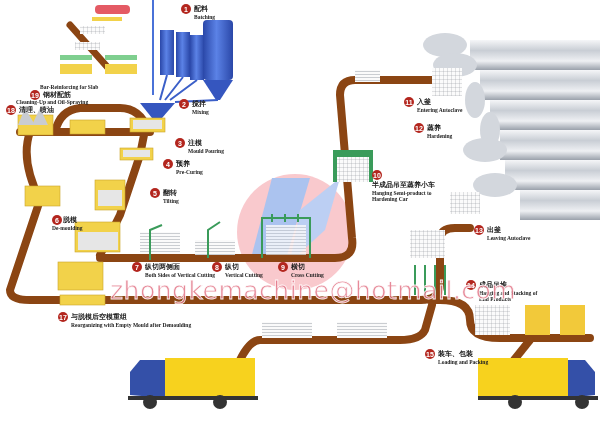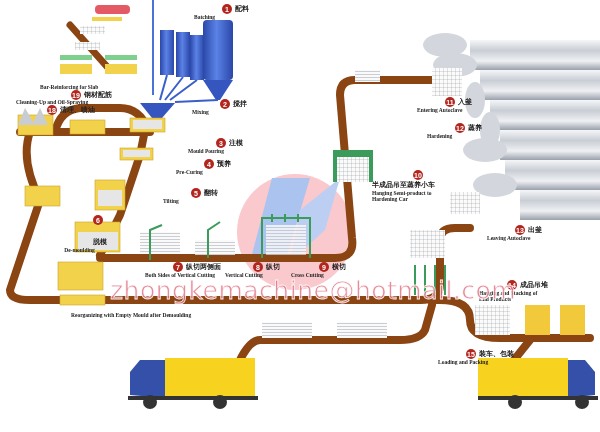--- a/index.html
+++ b/index.html
@@ -1,20 +1,20 @@
 <!DOCTYPE html>
 <html><head>
 <meta charset="utf-8">
 <style>
   html, body { margin: 0; padding: 0; background: #ffffff; }
   body { width: 600px; height: 432px; overflow: hidden; position: relative;
          font-family: "Liberation Serif", serif; }
   #canvas { position: absolute; left: 0; top: 0; width: 600px; height: 432px; }
   .lbl { position: absolute; line-height: 1.05; white-space: nowrap; }
-  .lbl .row { display: flex; align-items: flex-start; gap: 3px; margin-left: 41px; }
+  .lbl .row { display: flex; align-items: flex-end; gap: 3px; }
   .num { display: inline-flex; align-items: center; justify-content: center;
          width: 10px; height: 10px; border-radius: 50%; background: #b3261e; color: #fff;
          font: bold 7px "Liberation Sans", sans-serif; }
   .cn { font: bold 7px "DejaVu Sans", sans-serif; color: #222; }
   .en { font: bold 5.5px "Liberation Serif", serif; color: #222; }
   .watermark { position: absolute; left: 110px; top: 276px;
                font: 25px "DejaVu Sans", sans-serif; color: rgba(226,112,130,0.82);
                letter-spacing: 0.5px;
                -webkit-text-stroke: 0.8px rgba(255,255,255,0.9); }
 </style>
@@ -197,21 +197,21 @@
   <div class="en" style="padding-left:13px">Pre-Curing</div>
 </div>
 <div class="lbl" style="left:150px;top:188px">
   <div class="row">
       <span class="num">5</span>
       <span class="cn">翻转</span>
     </div>
   <div class="en" style="padding-left:13px">Tilting</div>
 </div>
 <div class="lbl" style="left:52px;top:215px;text-align:center">
-  <div class="row" style="flex-direction:column;gap:12px">
+  <div class="row" style="gap:1px">
       <span class="num">6</span>
       <span class="cn">脱模</span>
     </div>
   <div class="en">De-moulding</div>
 </div>
 <div class="lbl" style="left:132px;top:262px">
   <div class="row">
       <span class="num">7</span>
       <span class="cn">纵切两侧面</span>
     </div>
@@ -269,20 +269,24 @@
   <div class="en" style="padding-left:13px">End Products</div>
 </div>
 <div class="lbl" style="left:425px;top:349px">
   <div class="row">
       <span class="num">15</span>
       <span class="cn">装车、包装</span>
     </div>
   <div class="en" style="padding-left:13px">Loading and Packing</div>
 </div>
 <div class="lbl" style="left:58px;top:312px">
+  <div class="row">
+      <span class="num">17</span>
+      <span class="cn">与脱模后空模重组</span>
+    </div>
   <div class="en" style="padding-left:13px">Reorganizing with Empty Mould after Demoulding</div>
 </div>
 <div class="lbl" style="left:6px;top:99px">
   <div class="en" style="padding-left:10px">Cleaning-Up and Oil-Spraying</div>
   <div class="row">
       <span class="num">18</span>
       <span class="cn">清理、喷油</span>
     </div>
 </div>
 <div class="lbl" style="left:30px;top:84px">

